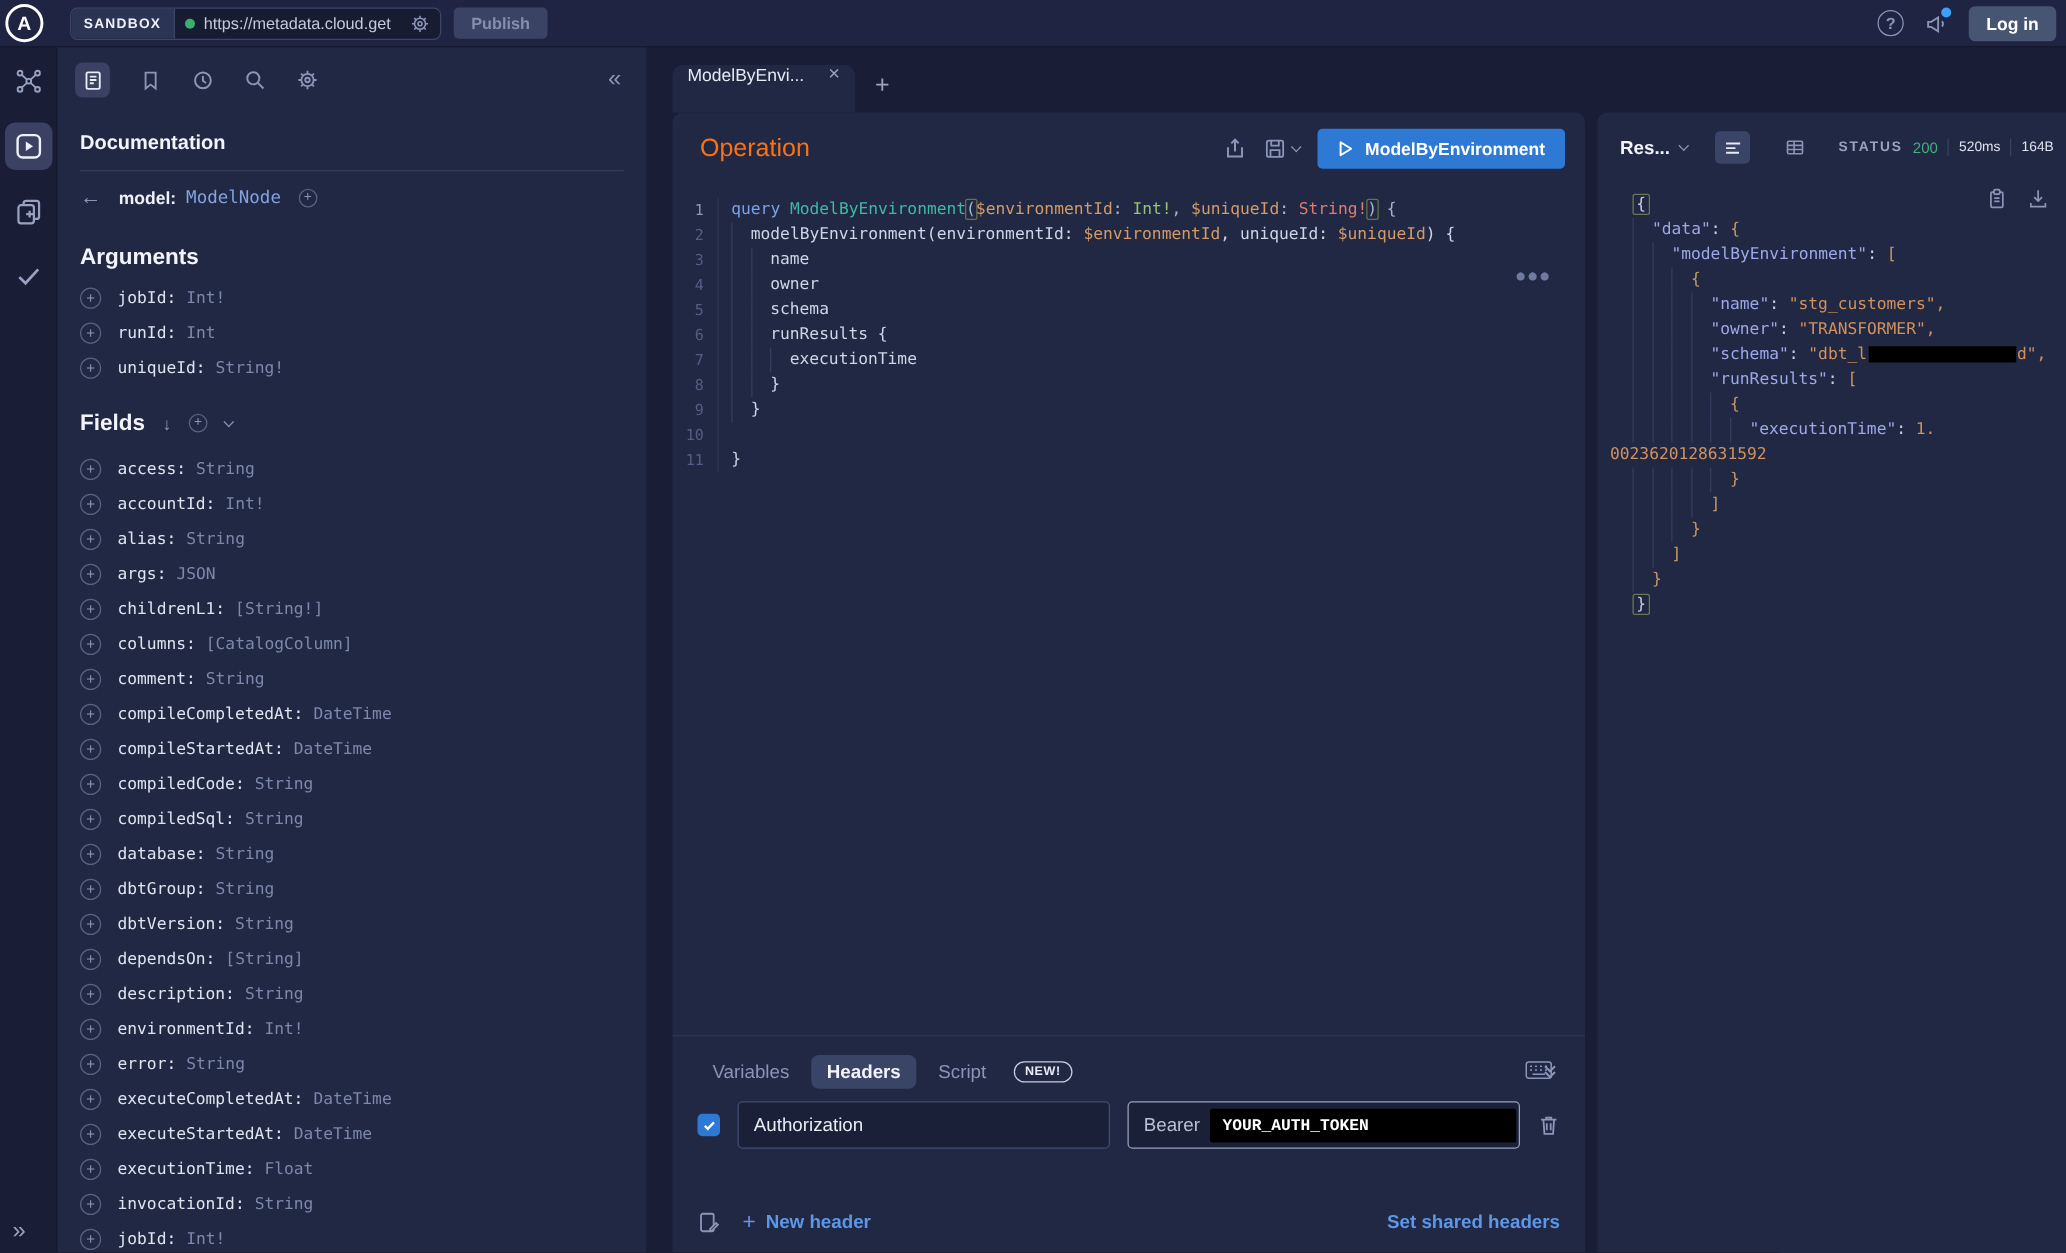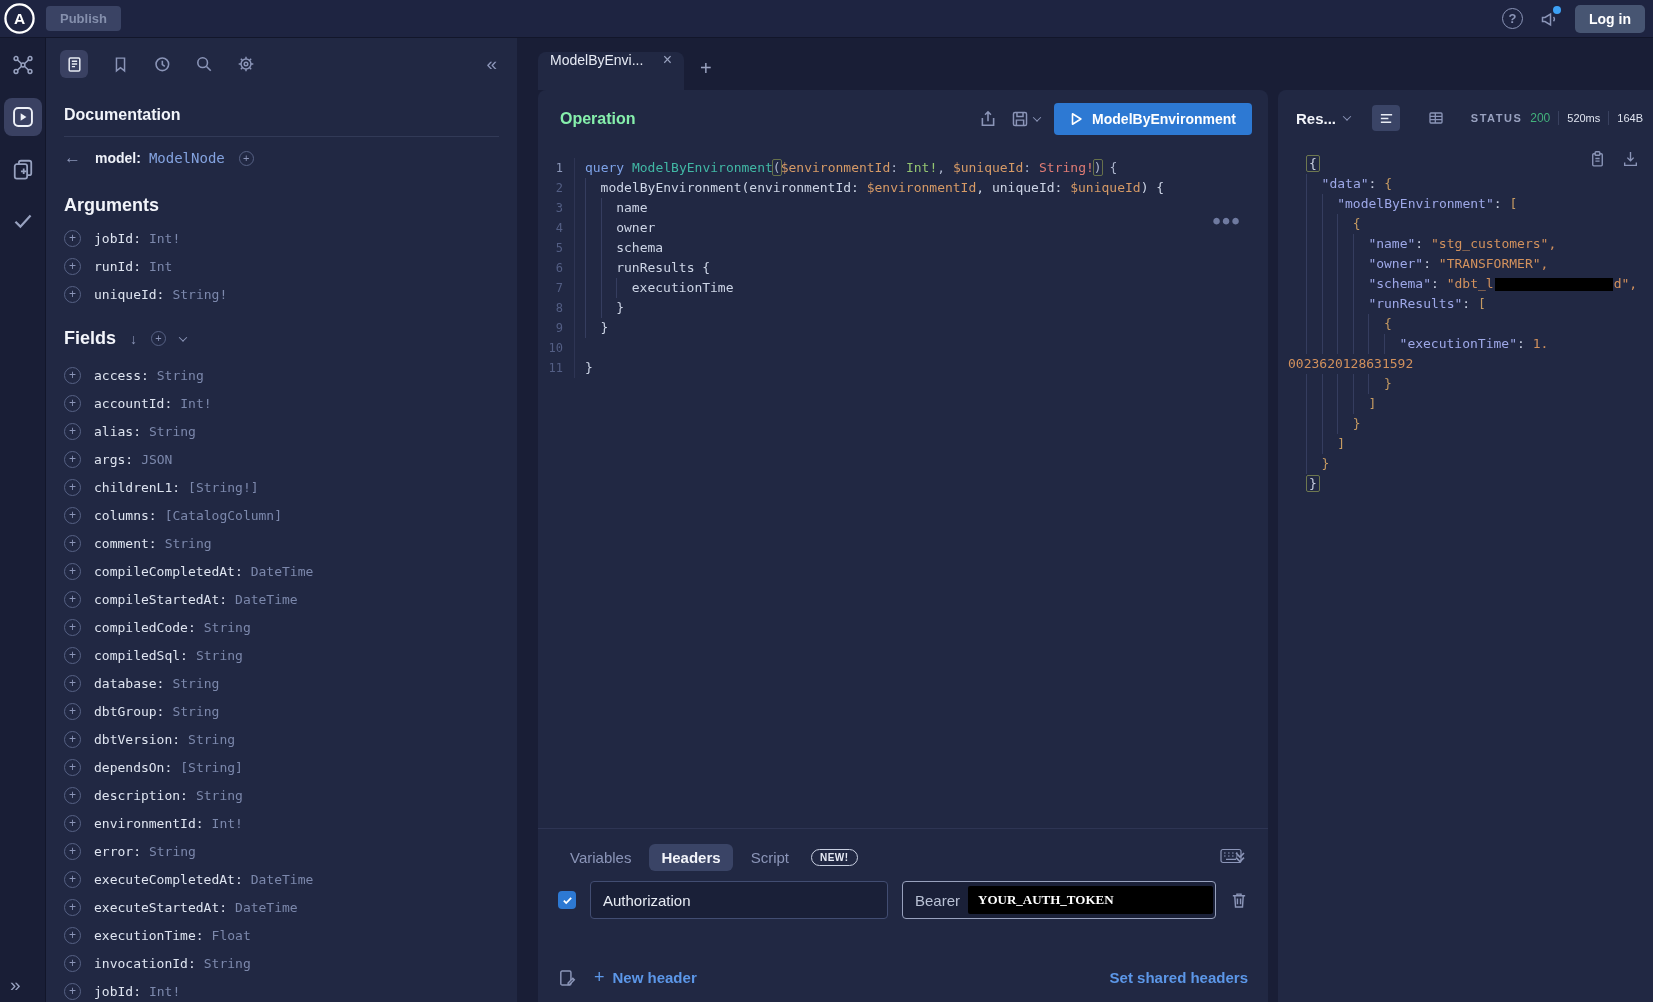--- a/index.html
+++ b/index.html
@@ -59,21 +59,21 @@
   .chev { display:inline-block; width:6px; height:6px; border-right:1.7px solid currentColor; border-bottom:1.7px solid currentColor; transform:rotate(45deg) translate(-1px,-1px); }
 
   
   #op-tab { position:absolute; left:538px; top:52px; width:146px; height:38px; background:#212843; border-radius:8px 8px 0 0; display:flex; padding:0 12px; gap:10px; }
   .tab-title { font-size:14px; color:#e6eaf4; white-space:nowrap; overflow:hidden; flex:1; }
   .tab-close { color:#9aa3c0; font-size:16px; line-height:1; }
   #new-tab { position:absolute; left:700px; top:58px; color:#9aa3c0; font-size:20px; line-height:1; }
 
   
   .op-header { height:58px; display:flex; align-items:center; padding:0 16px 0 22px; }
-  .op-title { font-size:16px; font-weight:bold; color:#86efac; }
+  .op-title { font-size:20px; font-weight:normal; color:#f97316; }
   .op-controls { margin-left:auto; display:flex; align-items:center; gap:14px; }
   .save-grp { display:flex; align-items:center; gap:5px; }
   .run-btn { height:32px; padding:0 16px; background:#2d79d3; border:none; border-radius:4px; color:#fff; font-size:14px; font-weight:bold; display:flex; align-items:center; gap:9px; }
   .editor { position:relative; font-family:"DejaVu Sans Mono",monospace; font-size:13px; padding-top:10px; }
   .code-line { display:flex; height:20px; line-height:20px; }
   .gut { width:36px; text-align:right; padding-right:11px; color:#535e84; font-size:12px; flex:none; }
   .code-line.active .gut { color:#8d98ba; }
   .cbody { border-left:1px solid #2e3554; padding-left:10px; white-space:pre; }
   .gd { display:inline-block; width:15.6px; height:20px; border-left:1px solid #353d5f; vertical-align:top; }
   .tk-kw{color:#7da2e8} .tk-op{color:#41b8a5} .tk-var{color:#d69a66} .tk-tint{color:#93c471}
@@ -86,21 +86,21 @@
   .btabs { display:flex; align-items:center; gap:6px; height:30px; }
   .btab { padding:5px 12px; font-size:15px; color:#8b95b8; border-radius:6px; }
   .btab.active { background:#3a4466; color:#f2f4fa; font-weight:bold; }
   .new-badge { margin-left:4px; border:1.5px solid #c8cfe0; border-radius:10px; padding:2px 8px; font-size:10px; font-weight:bold; letter-spacing:.5px; color:#e6eaf4; }
   .dbl-chev { margin-left:auto; color:#8b95b8; }
   .hdr-row { margin-top:14px; display:flex; align-items:center; gap:14px; height:28px; }
   .cbx { width:18px; height:18px; background:#2d79d3; border-radius:4px; flex:none; display:flex; align-items:center; justify-content:center; }
   .key-input { width:298px; height:38px; background:#1a2038; border:1px solid #424d72; border-radius:4px; color:#e8ecf4; font-size:15px; font-family:"Liberation Sans",sans-serif; padding:0 12px; }
   .val-field { flex:1; height:38px; background:#1a2038; border:1px solid #98a1bd; border-radius:4px; display:flex; align-items:center; padding:0 2px 0 12px; gap:8px; }
   .bearer { font-size:15px; color:#b9c1d4; flex:none; }
-  .token-box { flex:1; background:#000; color:#fff; font-family:Liberation Serif, serif; font-size:13px; font-weight:bold; padding:6px 10px; border-radius:2px; }
+  .token-box { flex:1; background:#000; color:#fff; font-family:Liberation Mono, monospace; font-size:13px; font-weight:bold; padding:6px 10px; border-radius:2px; }
   .newhdr-row { position:absolute; left:20px; right:20px; bottom:14px; display:flex; align-items:center; gap:18px; }
   .blue-link { color:#5c97e8; font-size:15px; font-weight:bold; display:flex; align-items:center; gap:8px; }
   .shared-link { margin-left:auto; }
 
   
   .resp-header { height:56px; display:flex; align-items:center; padding:0 10px 0 18px; gap:8px; }
   .resp-title { font-size:15px; font-weight:bold; color:#f2f4fa; }
   .view-chip { width:28px; height:26px; border-radius:4px; display:flex; align-items:center; justify-content:center; margin-left:14px; }
   .view-chip.sel { background:#3a4466; color:#e8ecf4; }
   .status-grp { margin-left:auto; display:flex; align-items:center; gap:8px; }
@@ -117,20 +117,32 @@
   .tk-redact{display:inline-block; width:118px; height:13px; background:#000; vertical-align:middle; margin:0 1px;}
 </style>
 </head>
 <body>
 
 <div id="topbar">
   <svg class="logo" viewBox="0 0 34 34">
     <circle cx="17" cy="17" r="14.5" fill="none" stroke="#fff" stroke-width="2.4"></circle>
     <text x="17" y="23" text-anchor="middle" font-size="16" font-weight="bold" fill="#fff" font-family="Liberation Sans,sans-serif">A</text>
   </svg>
+  <div class="url-group">
+    <div class="sandbox-chip">SANDBOX</div>
+    <div class="url-box">
+      <span class="green-dot"></span>
+      <span class="url-text">https://metadata.cloud.get</span>
+      <svg class="ico" width="16" height="16" viewBox="0 0 16 16" stroke="currentColor" stroke-width="1.3" fill="none">
+        <circle cx="8" cy="8" r="4.4"></circle>
+          <circle cx="8" cy="8" r="1.6"></circle>
+        <path d="M8 1.5v2.1M8 12.4v2.1M1.5 8h2.1M12.4 8h2.1M3.4 3.4l1.5 1.5M11.1 11.1l1.5 1.5M3.4 12.6l1.5-1.5M11.1 4.9l1.5-1.5"></path>
+      </svg>
+    </div>
+  </div>
   <button class="publish-btn">Publish</button>
   <div class="topbar-right">
     <div class="help-circ">?</div>
     <div class="mega-wrap">
       <svg class="ico" width="20" height="20" viewBox="0 0 20 20" fill="none" stroke="currentColor" stroke-width="1.5">
         <path d="M3.5 8.5v4h2.5l5.5 3.5v-11L6 8.5z"></path>
         <path d="M14.5 8c1.2 1.2 1.2 3 0 4.2"></path>
       </svg>
       <span class="mega-dot"></span>
     </div>

